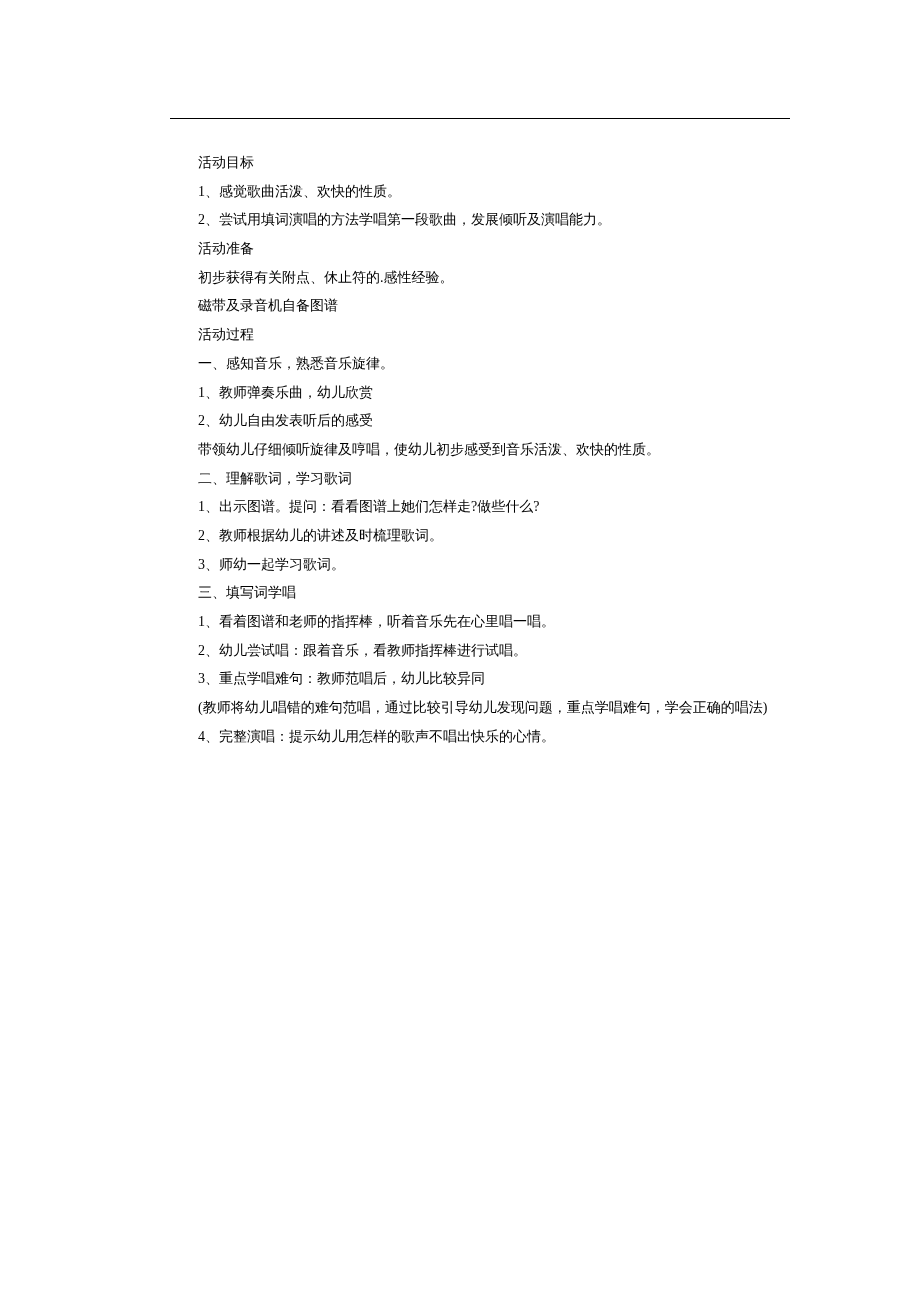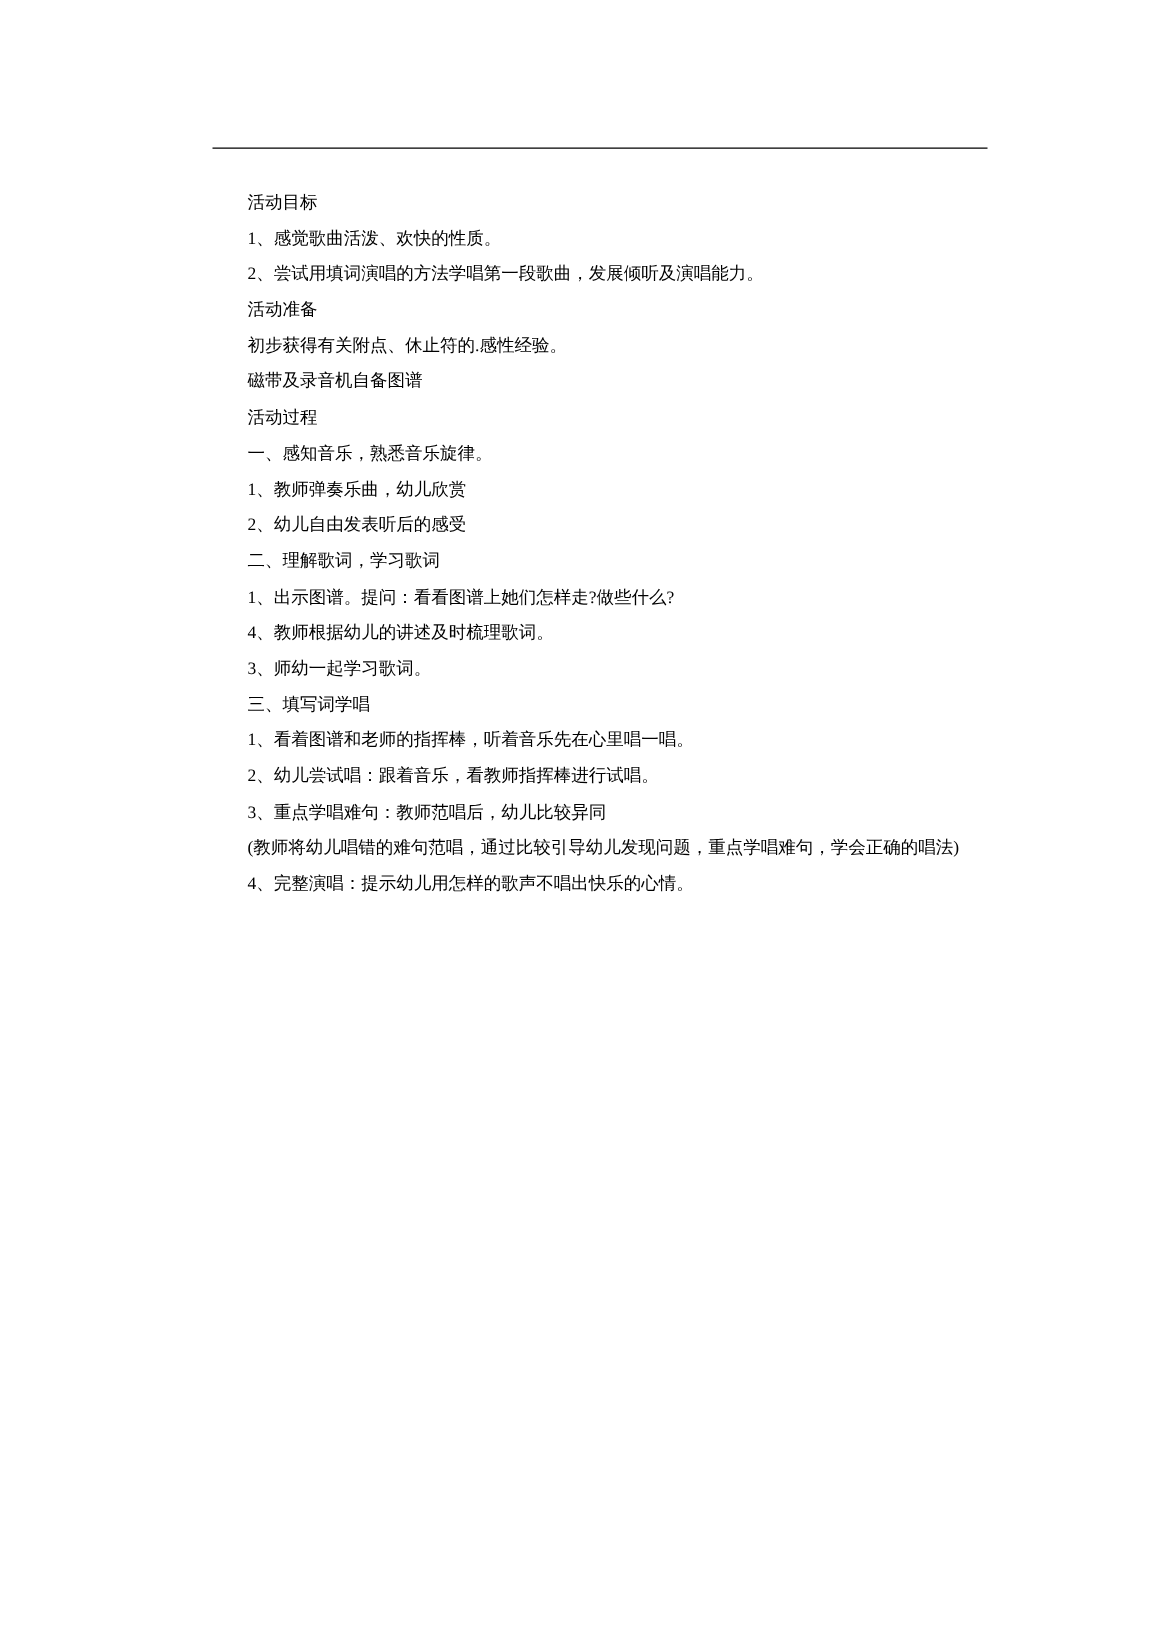--- a/index.html
+++ b/index.html
@@ -41,23 +41,24 @@
     <p>活动目标</p>
     <p>1、感觉歌曲活泼、欢快的性质。</p>
     <p>2、尝试用填词演唱的方法学唱第一段歌曲，发展倾听及演唱能力。</p>
     <p>活动准备</p>
     <p>初步获得有关附点、休止符的.感性经验。</p>
     <p>磁带及录音机自备图谱</p>
     <p>活动过程</p>
     <p>一、感知音乐，熟悉音乐旋律。</p>
     <p>1、教师弹奏乐曲，幼儿欣赏</p>
     <p>2、幼儿自由发表听后的感受</p>
+    <p>带领幼儿仔细倾听旋律及哼唱，使幼儿初步感受到音乐活泼、欢快的性质。</p>
     <p>二、理解歌词，学习歌词</p>
     <p>1、出示图谱。提问：看看图谱上她们怎样走?做些什么?</p>
-    <p>4、教师根据幼儿的讲述及时梳理歌词。</p>
+    <p>2、教师根据幼儿的讲述及时梳理歌词。</p>
     <p>3、师幼一起学习歌词。</p>
     <p>三、填写词学唱</p>
     <p>1、看着图谱和老师的指挥棒，听着音乐先在心里唱一唱。</p>
     <p>2、幼儿尝试唱：跟着音乐，看教师指挥棒进行试唱。</p>
     <p>3、重点学唱难句：教师范唱后，幼儿比较异同</p>
     <p>(教师将幼儿唱错的难句范唱，通过比较引导幼儿发现问题，重点学唱难句，学会正确的唱法)</p>
     <p>4、完整演唱：提示幼儿用怎样的歌声不唱出快乐的心情。</p>
   </div>
 </div>
 

